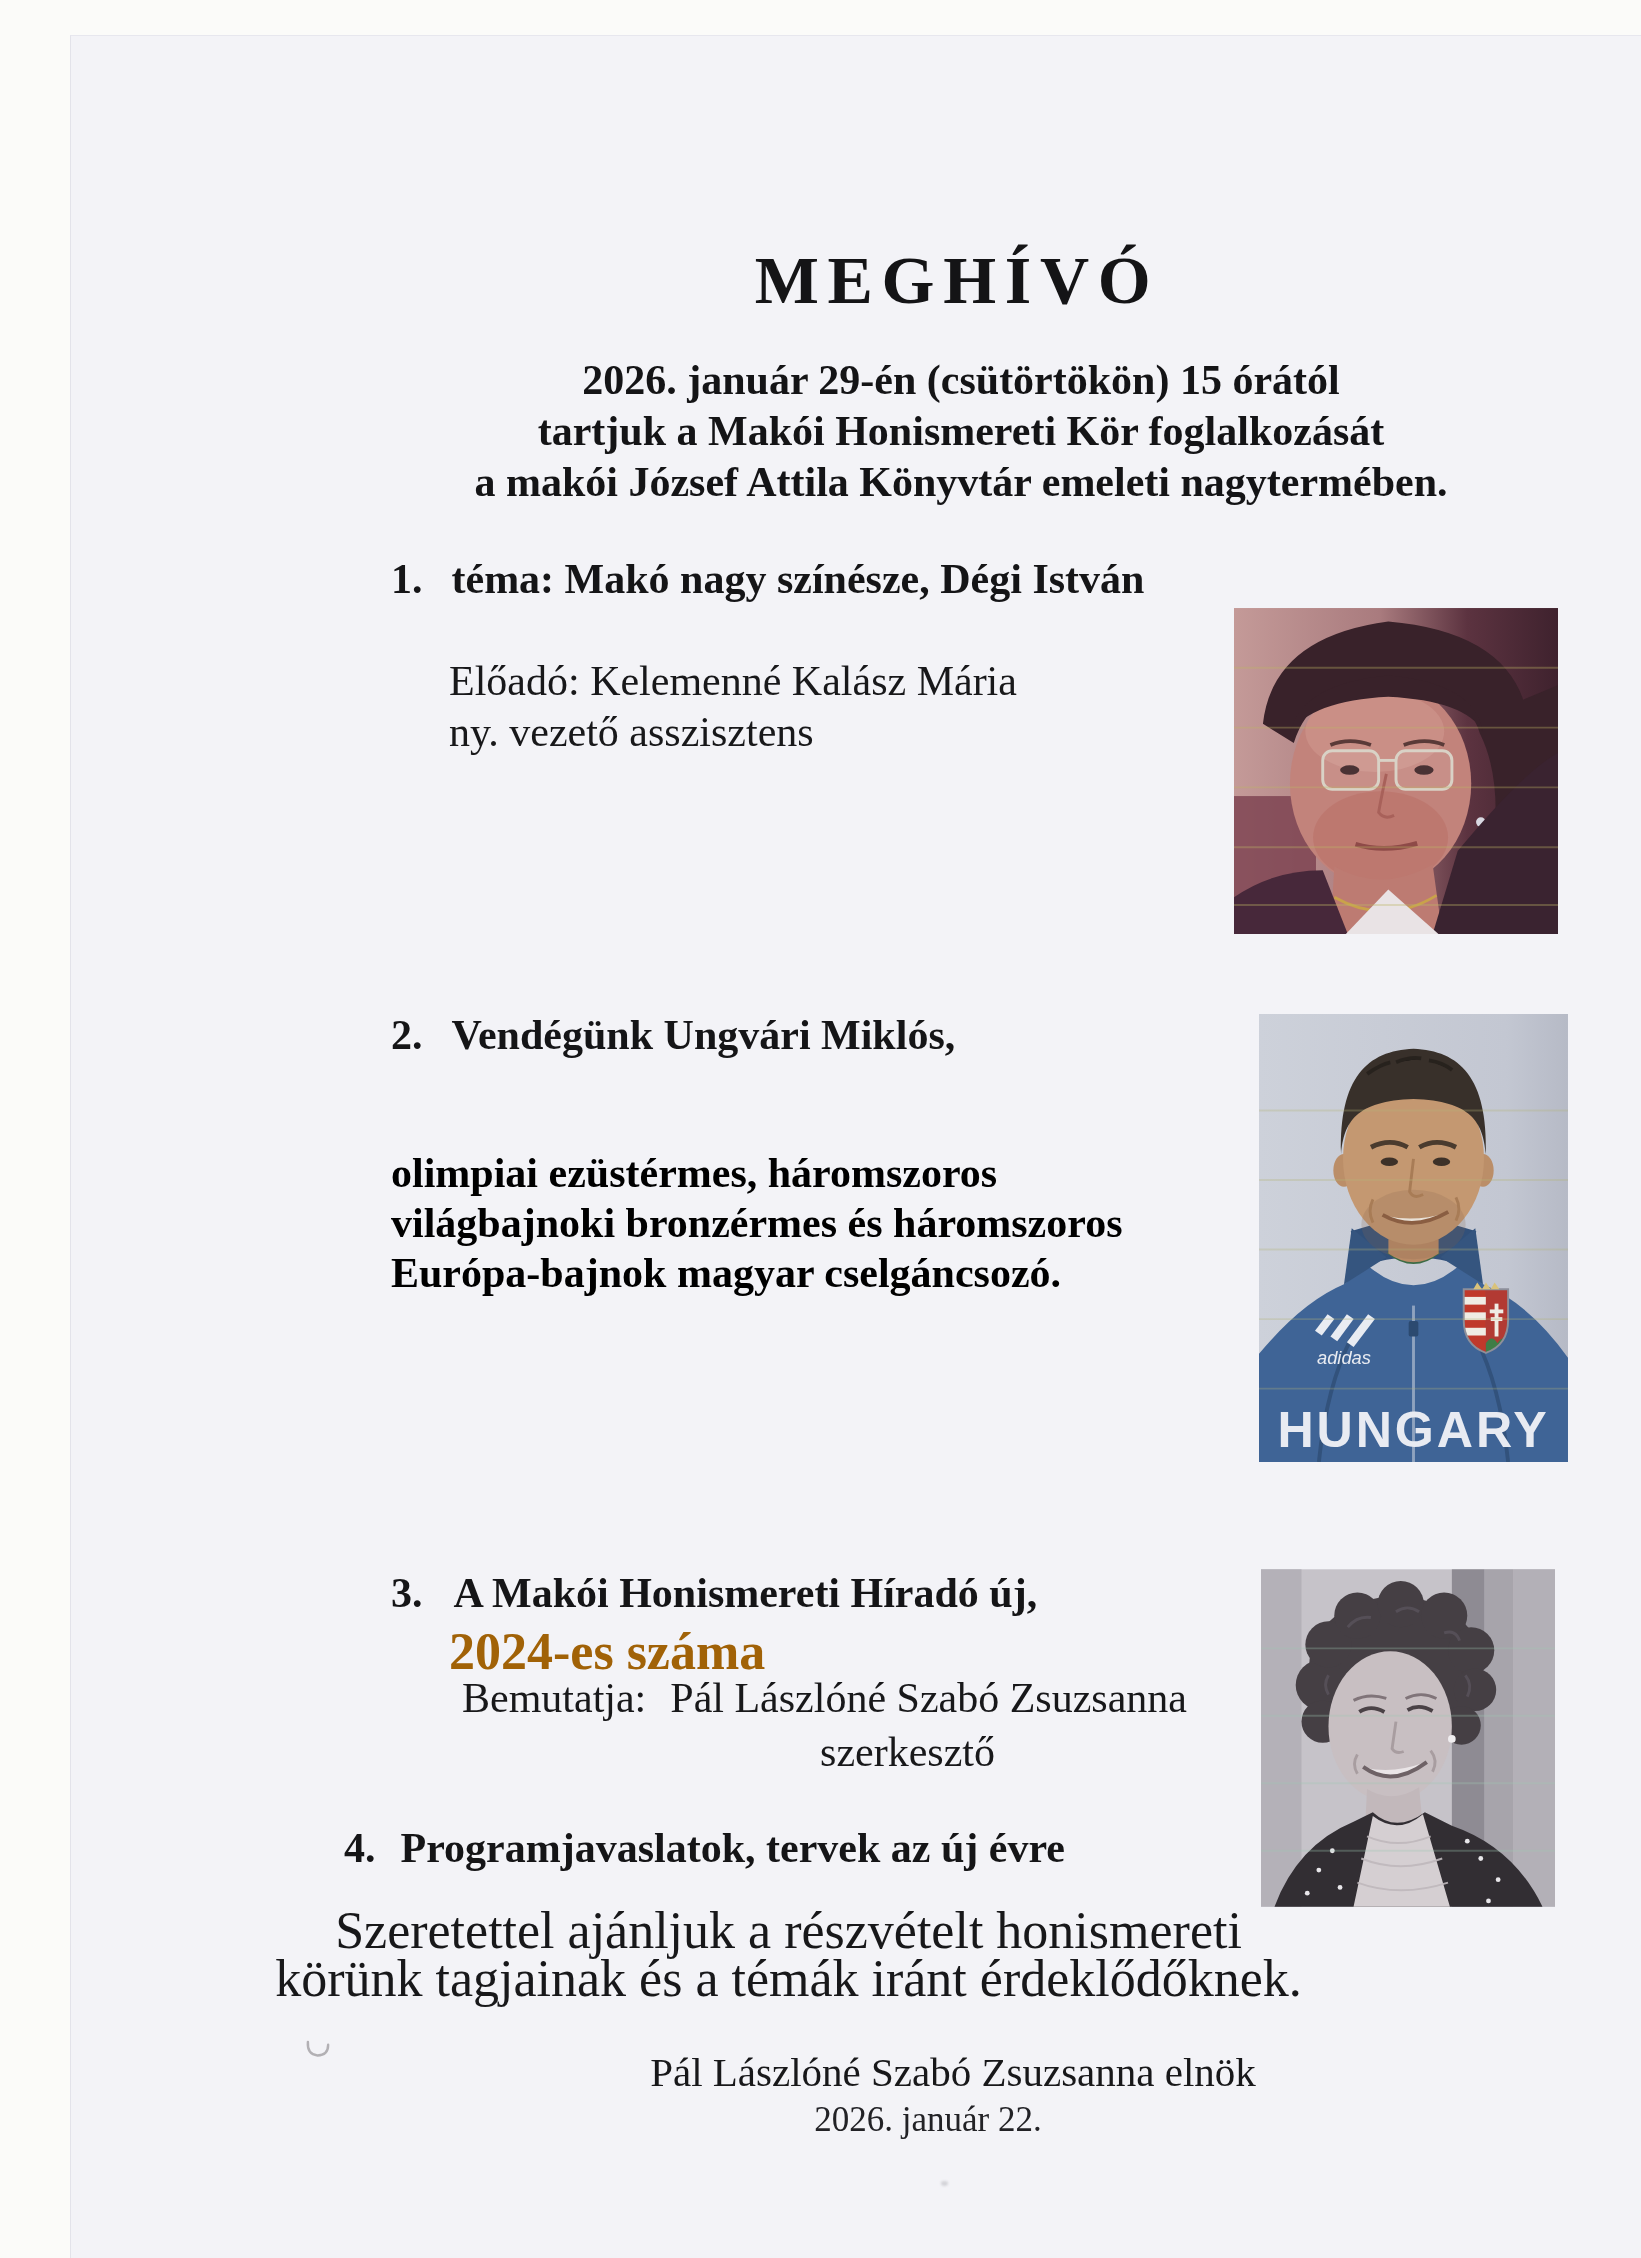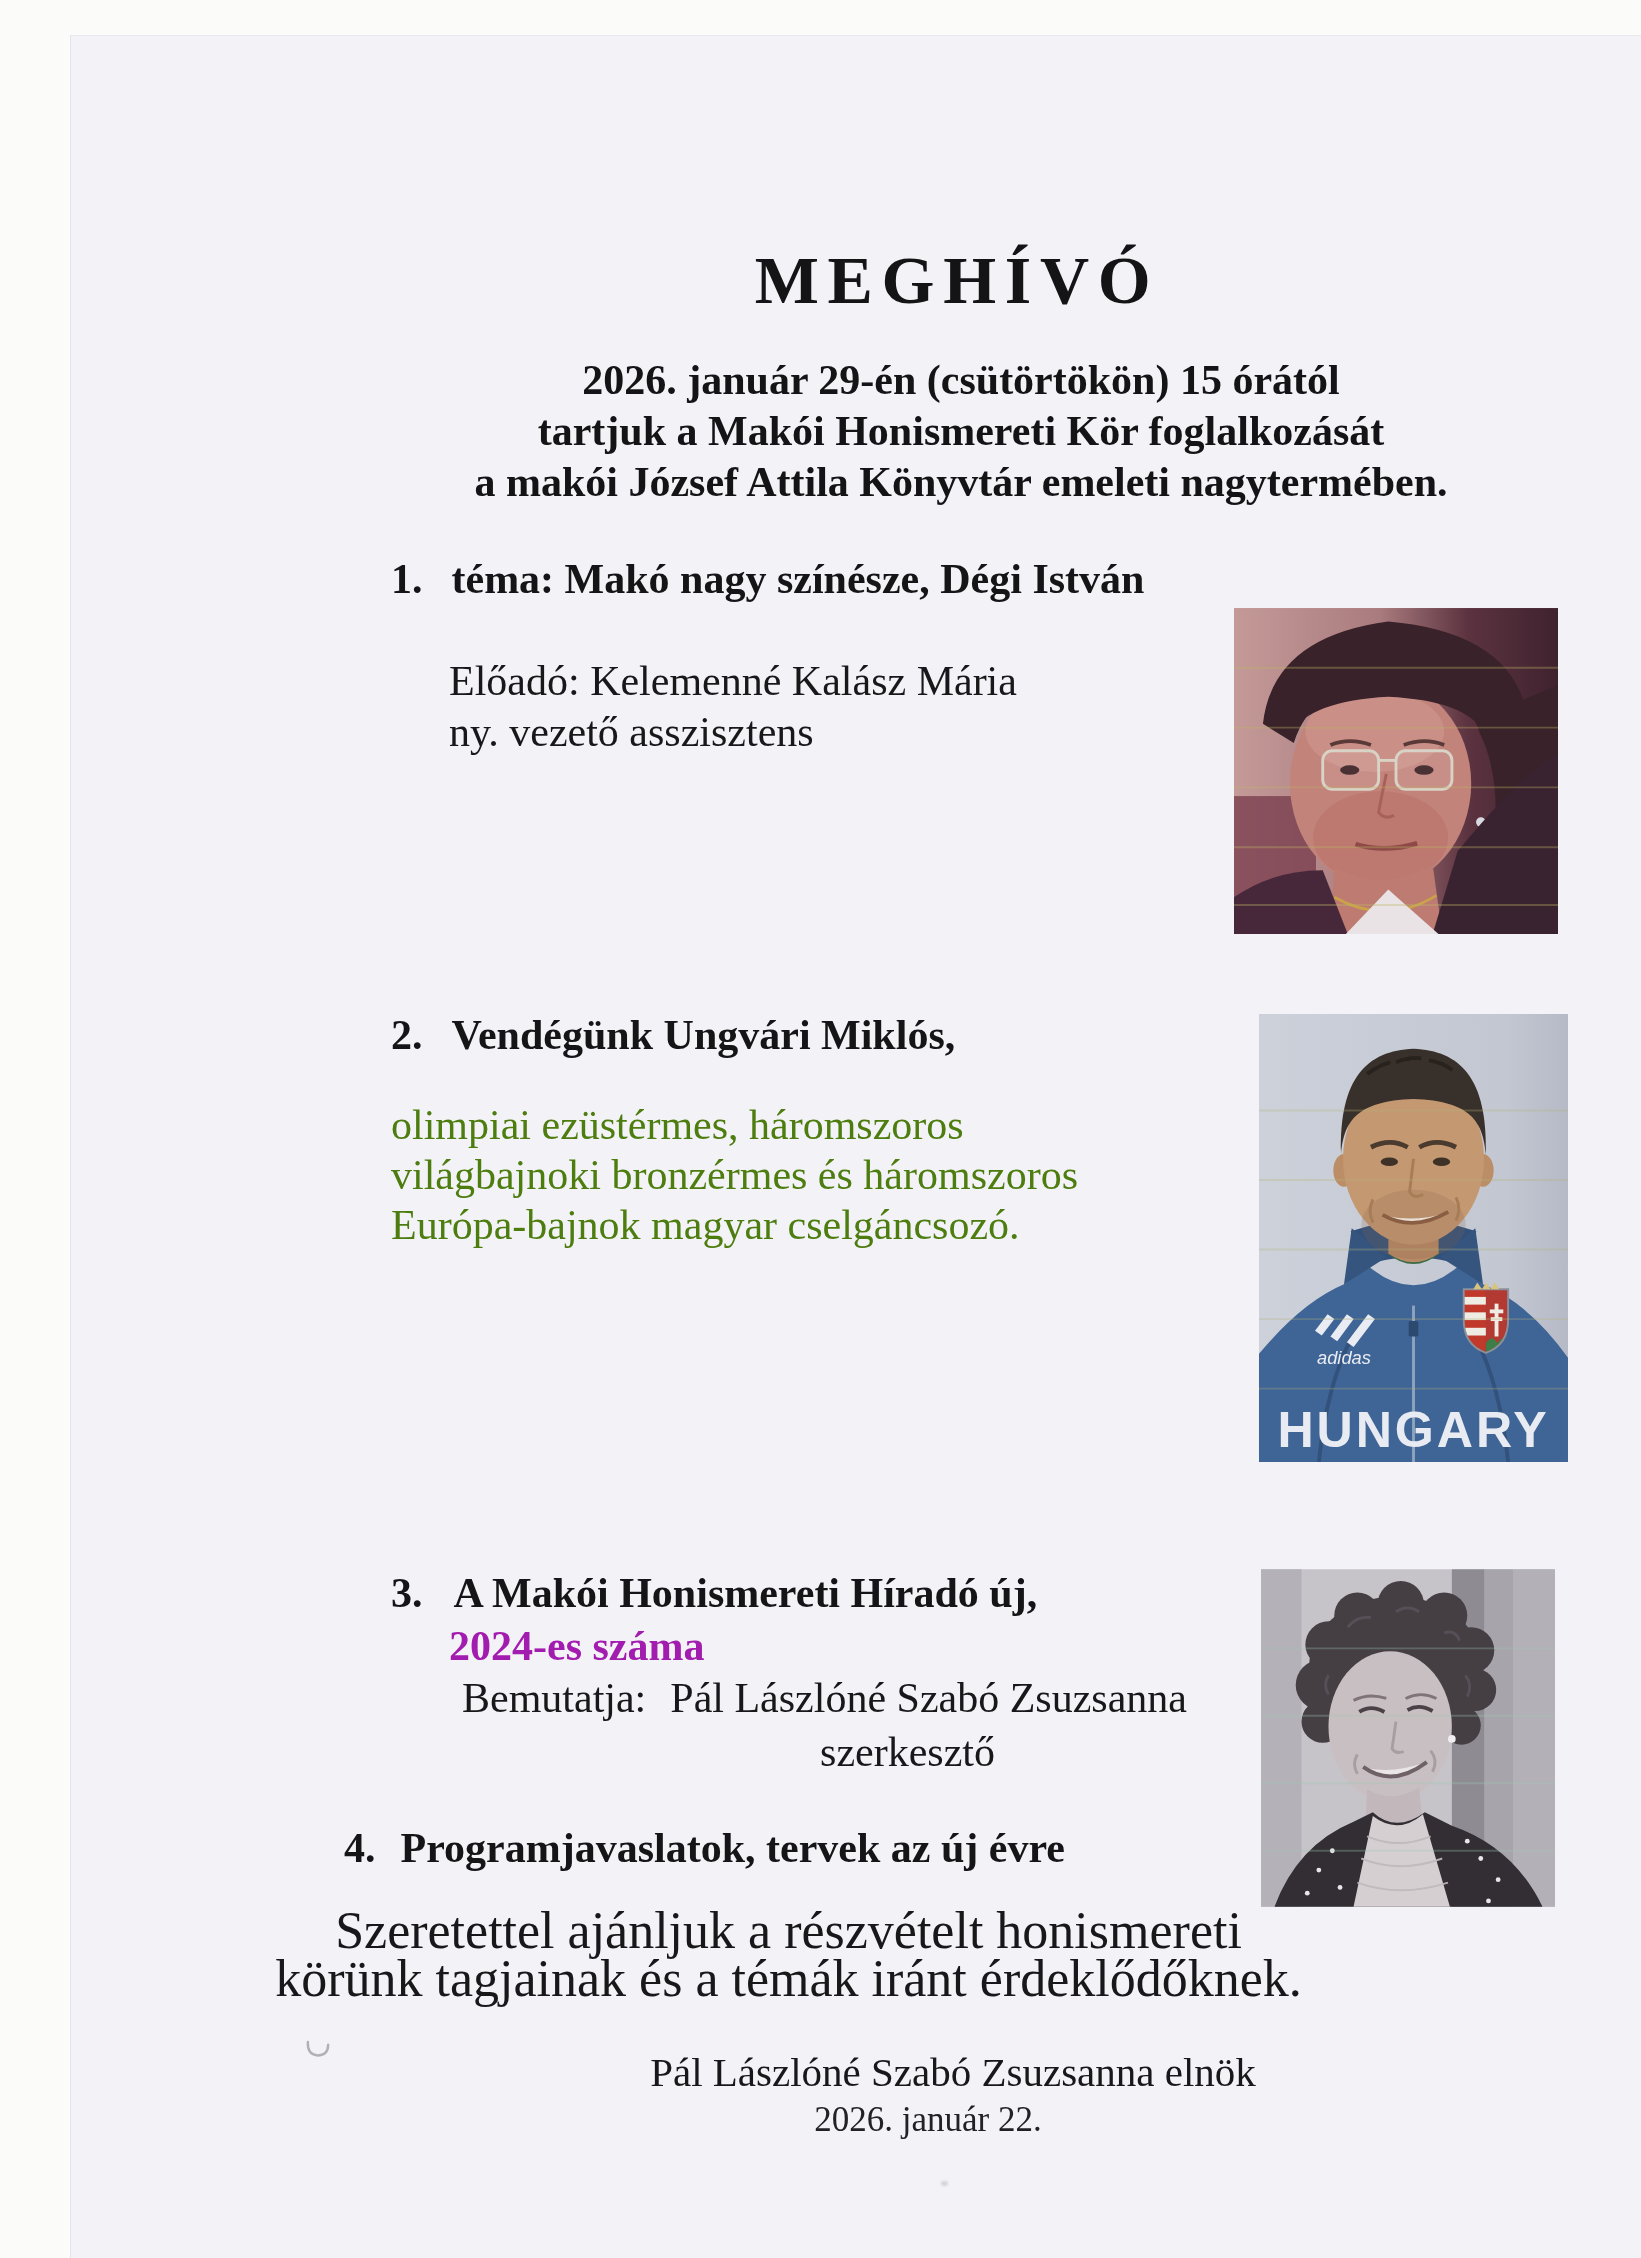--- a/index.html
+++ b/index.html
@@ -22,24 +22,24 @@
   }
   .intro{
     left:135px;top:319px;width:1510px;text-align:center;
     font-size:42px;font-weight:bold;line-height:51px;color:#141416;
   }
   .item-head{display:flex;font-size:42px;font-weight:bold;color:#151517;}
   .item-head .num{margin-right:29px;}
   .item1-head{left:320px;top:519px;}
   .item1-details{left:378px;top:620px;font-size:42px;line-height:51px;}
   .item2-head{left:320px;top:975px;}
-  .item2-para{left:320px;top:1064px;font-size:42px;font-weight:normal;line-height:50px;color:#4d7c0f;}
+  .item2-para{left:320px;top:1112px;font-size:42px;font-weight:bold;line-height:50px;color:#000000;}
   .item3-l1{left:320px;top:1533px;}
   .item3-l1 .num{margin-right:31px;}
-  .item3-l2{left:378px;top:1586px;font-size:42px;font-weight:bold;color:#a21caf;}
+  .item3-l2{left:378px;top:1586px;font-size:52px;font-weight:bold;color:#a16207;}
   .item3-l3{left:378px;top:1638px;font-size:42px;}
   .item3-l3 .lbl{margin-right:13.5px;margin-left:13px;}
   .item3-l4{left:378px;top:1692px;width:917px;text-align:center;font-size:42px;}
   .item4-head{left:273px;top:1788px;}
   .item4-head .num{margin-right:25px;}
   .closing{left:68px;top:1871px;width:1299px;text-align:center;font-size:52px;line-height:48px;}
   .sig1{left:127px;top:2012px;width:1510px;text-align:center;font-size:41px;}
   .sig2{left:73px;top:2064px;width:1568px;text-align:center;font-size:35px;color:#222226;}
   .photo{position:absolute;display:block;}
   .curl{left:234px;top:2004px;}

